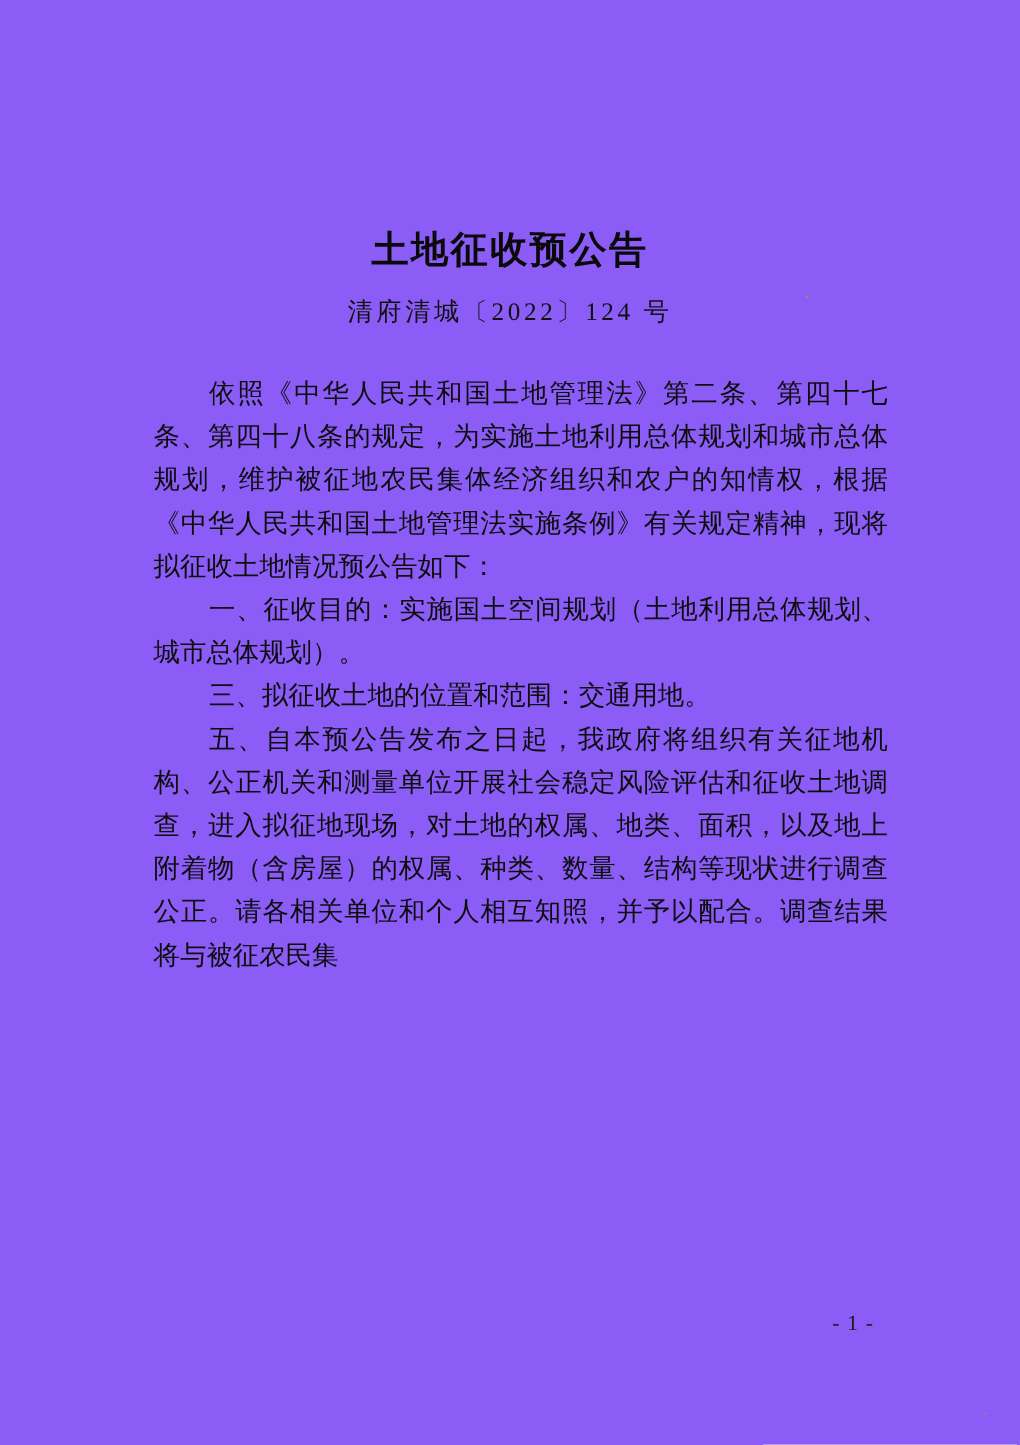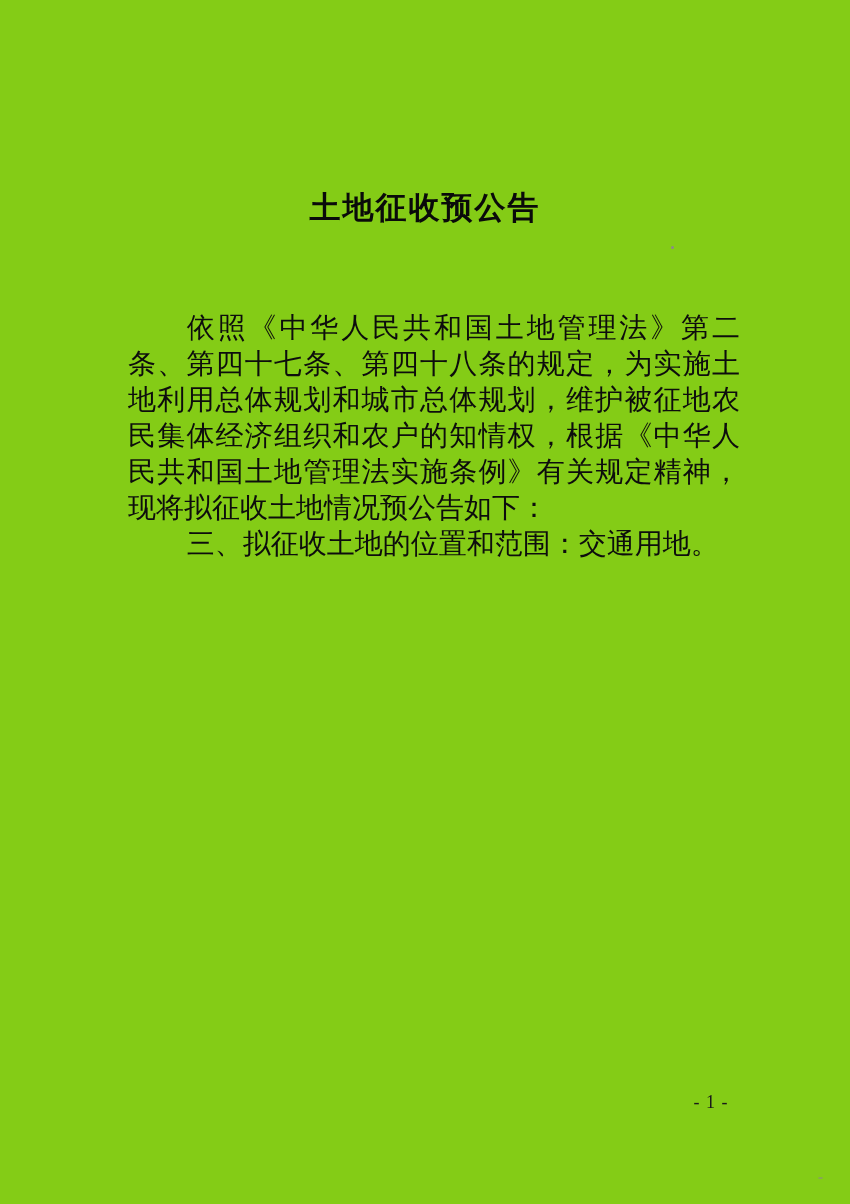--- a/index.html
+++ b/index.html
@@ -4,21 +4,21 @@
 <style>
   html, body {
     margin: 0;
     padding: 0;
     background: #ffffff;
   }
   .page {
     position: relative;
     width: 850px;
     height: 1204px;
-    background: #84cc16;
+    background: #8b5cf6;
     overflow: hidden;
     color: #0d0d0d;
   }
   .page-title {
     position: absolute;
     top: 166px;
     left: 0;
     width: 100%;
     text-align: center;
     font-family: "DejaVu Sans", sans-serif;
@@ -37,21 +37,21 @@
     font-size: 21px;
     letter-spacing: 3px;
     color: #101010;
   }
   .doc-body {
     position: absolute;
     top: 310px;
     left: 128px;
     width: 612px;
     font-family: "Liberation Serif", serif;
-    font-size: 28px;
+    font-size: 22px;
     line-height: 36px;
     text-align: justify;
     text-justify: inter-ideograph;
     color: #0d0d0d;
   }
   .doc-body p {
     margin: 0;
     padding: 0;
     text-indent: 2.1em;
   }
@@ -74,24 +74,27 @@
   .speck-1 { top: 246px; left: 671px; width: 3px; height: 3px; }
   .speck-2 { top: 1177px; left: 818px; width: 5px; height: 2px; opacity: .6; }
 </style>
 </head>
 <body>
 
 <div class="page">
 
   <h1 class="page-title">土地征收预公告</h1>
 
+  <div class="doc-number">清府清城〔2022〕124 号</div>
 
   <div class="doc-body">
     <p>依照《中华人民共和国土地管理法》第二条、第四十七条、第四十八条的规定，为实施土地利用总体规划和城市总体规划，维护被征地农民集体经济组织和农户的知情权，根据《中华人民共和国土地管理法实施条例》有关规定精神，现将拟征收土地情况预公告如下：</p>
+    <p>一、征收目的：实施国土空间规划（土地利用总体规划、城市总体规划）。</p>
     <p>三、拟征收土地的位置和范围：交通用地。</p>
+    <p>五、自本预公告发布之日起，我政府将组织有关征地机构、公正机关和测量单位开展社会稳定风险评估和征收土地调查，进入拟征地现场，对土地的权属、地类、面积，以及地上附着物（含房屋）的权属、种类、数量、结构等现状进行调查公正。请各相关单位和个人相互知照，并予以配合。调查结果将与被征农民集</p>
   </div>
 
   <div class="page-number">- 1 -</div>
 
   <div class="speck speck-1"></div>
   <div class="speck speck-2"></div>
 
 </div>
 
 </body></html>

